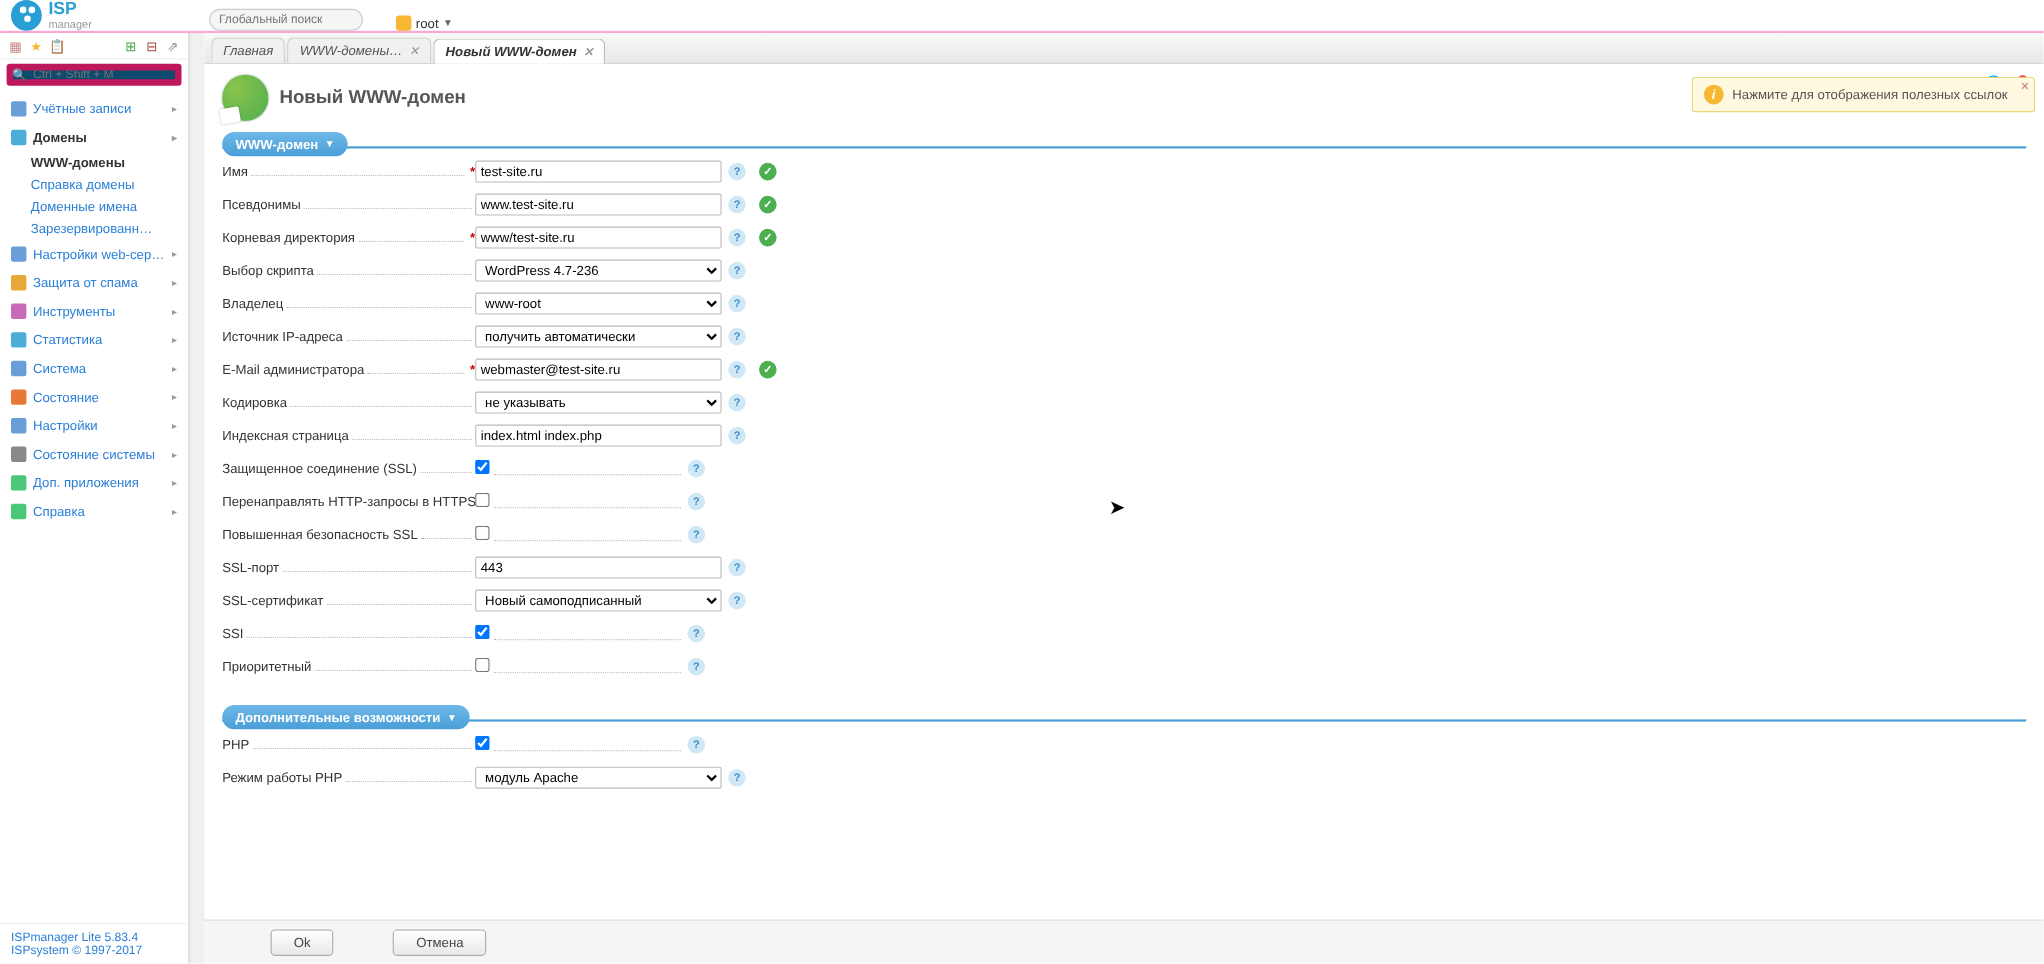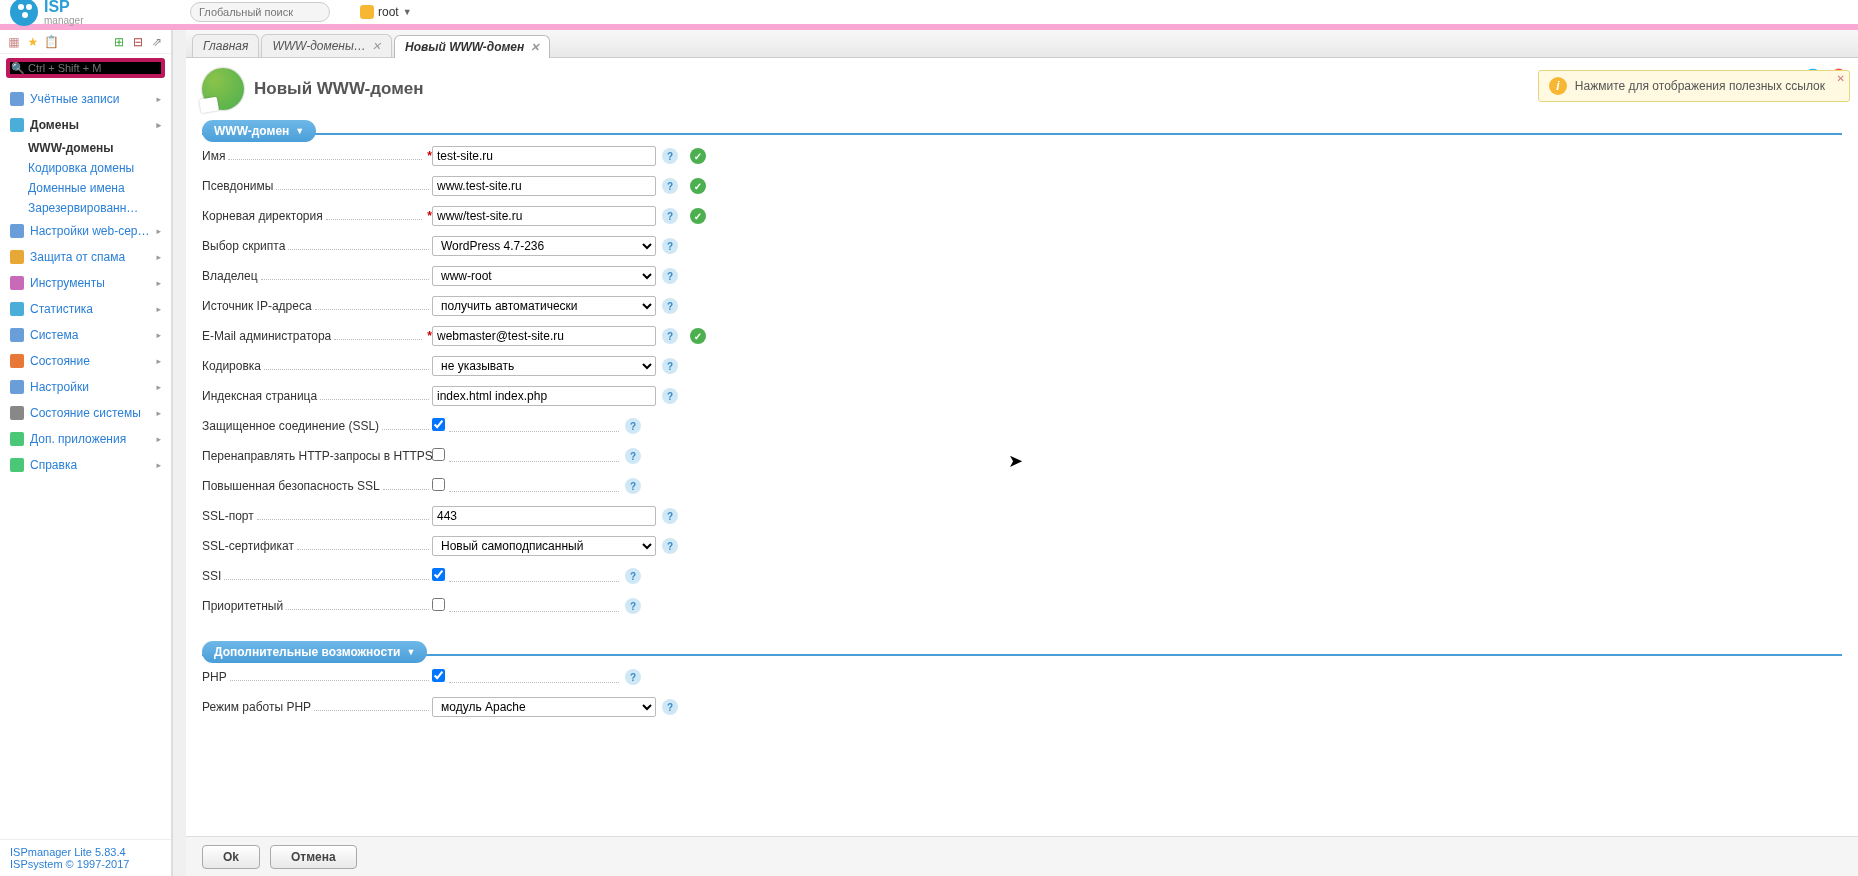--- a/index.html
+++ b/index.html
@@ -1,19 +1,19 @@
 <!DOCTYPE html>
 <html><head>
 <meta charset="utf-8">
 <style>
 * { box-sizing: border-box; margin: 0; padding: 0; }
 body { font-family: Arial, sans-serif; font-size: 12px; color: #333; background: #fff; overflow: hidden; height: 876px; width: 1858px; position: relative; }
 
 
-.top-header { height: 30px; display: flex; align-items: center; padding: 0 10px; border-bottom: 6px solid #f9a8d4; background: #fff; }
+.top-header { height: 30px; display: flex; align-items: flex-end; padding: 0 10px; border-bottom: 2px solid #f9a8d4; background: #fff; }
 .logo { display: flex; align-items: center; gap: 6px; width: 160px; }
 .logo-circle { width: 28px; height: 28px; border-radius: 50%; background: #2a9fd6; position: relative; }
 .logo-circle::before { content:''; position:absolute; width:6px; height:6px; background:#fff; border-radius:50%; top:6px; left:8px; box-shadow: 8px 0 0 #fff, 4px 8px 0 #fff; }
 .logo-text { font-size: 16px; color: #2a9fd6; font-weight: bold; line-height: 1; }
 .logo-sub { font-size: 10px; color: #999; }
 .search-box { margin-left: 20px; }
 .search-box input { width: 140px; height: 20px; border: 1px solid #ccc; border-radius: 10px; padding: 0 8px; font-size: 11px; background: #f5f5f5; color: #888; }
 .header-notice { margin-left: auto; font-size: 12px; }
 .header-notice .red { color: #c00; }
 .header-notice a { color: #2a7fd6; text-decoration: none; }
@@ -23,21 +23,21 @@
 
 
 .layout { display: flex; height: calc(876px - 30px); }
 
 
 .sidebar { width: 172px; border-right: 1px solid #ddd; background: #fff; display: flex; flex-direction: column; }
 .sidebar-toolbar { height: 24px; display: flex; align-items: center; padding: 3px 6px; gap: 3px; border-bottom: 1px solid #eee; }
 .tb-icon { width: 16px; height: 16px; display: inline-flex; align-items: center; justify-content: center; font-size: 12px; cursor: pointer; }
 .tb-spacer { flex: 1; }
 .sidebar-filter { padding: 4px 6px; }
-.sidebar-filter input { width: 100%; height: 20px; border: 4px solid #be185d; border-radius: 3px; padding: 0 18px 0 18px; font-size: 11px; color: #aaa; background: #000000; }
+.sidebar-filter input { width: 100%; height: 20px; border: 6px solid #be185d; border-radius: 3px; padding: 0 18px 0 18px; font-size: 11px; color: #aaa; background: #0c4a6e; }
 .filter-wrap { position: relative; }
 .filter-wrap .mag { position: absolute; left: 5px; top: 4px; color: #aaa; font-size: 11px; }
 .sidebar-nav { flex: 1; overflow-y: auto; padding: 4px 0; }
 .nav-item { padding: 6px 10px; display: flex; align-items: center; gap: 6px; cursor: pointer; font-size: 12px; color: #2a7fd6; }
 .nav-item .arrow { margin-left: auto; font-size: 9px; color: #999; }
 .nav-item.active { font-weight: bold; color: #333; }
 .nav-icon { width: 14px; height: 14px; display: inline-block; border-radius: 2px; }
 .nav-sub { padding: 3px 10px 3px 28px; font-size: 12px; color: #2a7fd6; cursor: pointer; }
 .nav-sub.active { color: #333; font-weight: bold; }
 .sidebar-footer { padding: 6px 10px; border-top: 1px solid #eee; font-size: 11px; color: #2a7fd6; }
@@ -81,21 +81,21 @@
 .form-control { width: 224px; }
 .form-control input[type="text"], .form-control select { width: 100%; height: 20px; border: 1px solid #bbb; border-radius: 2px; padding: 0 4px; font-size: 12px; background: #fff; }
 .help-icon { width: 16px; height: 16px; border-radius: 50%; background: #d0e8f5; color: #3a8cc8; font-size: 10px; display: flex; align-items: center; justify-content: center; margin-left: 6px; cursor: pointer; font-weight: bold; }
 .ok-icon { width: 16px; height: 16px; border-radius: 50%; background: #4caf50; color: #fff; font-size: 10px; display: flex; align-items: center; justify-content: center; margin-left: 12px; font-weight: bold; }
 .cb-trail { flex: 0 0 170px; border-bottom: 1px dotted #bbb; height: 10px; align-self: flex-end; margin-bottom: 5px; margin-left: 4px; }
 
 .warning-text { color: #c00; font-size: 12px; margin: 20px 0; }
 
 
 .form-footer { position: absolute; bottom: 0; left: 0; right: 0; height: 40px; background: #f5f5f5; border-top: 1px solid #ddd; display: flex; align-items: center; padding: 0 16px; gap: 10px; }
-.btn { padding: 4px 20px; border: 1px solid #aaa; border-radius: 4px; background: linear-gradient(#fff, #e8e8e8); font-size: 12px; cursor: pointer; font-weight: bold; color: #444; }
+.btn { padding: 4px 20px; border: 1px solid #aaa; border-radius: 4px; background: linear-gradient(#fff, #e8e8e8); font-size: 12px; cursor: pointer; font-weight: normal; color: #444; margin-left: 44px; }
 
 
 .cursor { position: absolute; pointer-events: none; font-size: 18px; color: #000; }
 </style>
 </head>
 <body>
 
 <div class="top-header">
   <div class="logo">
     <div class="logo-circle"></div>
@@ -136,21 +136,21 @@
           <span class="nav-icon" style="background:#6a9ed8;"></span>
           <span>Учётные записи</span>
           <span class="arrow">▸</span>
         </div>
         <div class="nav-item active">
           <span class="nav-icon" style="background:#4aaed8;"></span>
           <span>Домены</span>
           <span class="arrow">▸</span>
         </div>
         <div class="nav-sub active">WWW-домены</div>
-        <div class="nav-sub">Кодировка домены</div>
+        <div class="nav-sub">Справка домены</div>
         <div class="nav-sub">Доменные имена</div>
         <div class="nav-sub">Зарезервированн…</div>
         <div class="nav-item">
           <span class="nav-icon" style="background:#6a9ed8;"></span>
           <span>Настройки web-сер…</span>
           <span class="arrow">▸</span>
         </div>
         <div class="nav-item">
           <span class="nav-icon" style="background:#e8a838;"></span>
           <span>Защита от спама</span>

